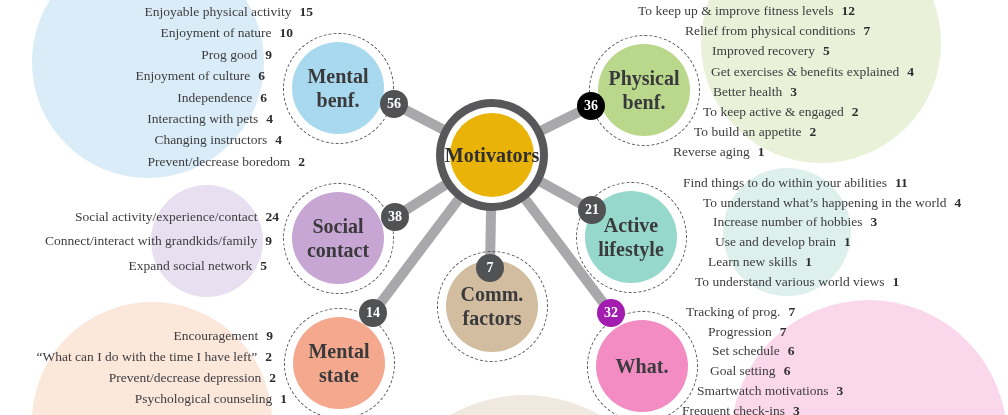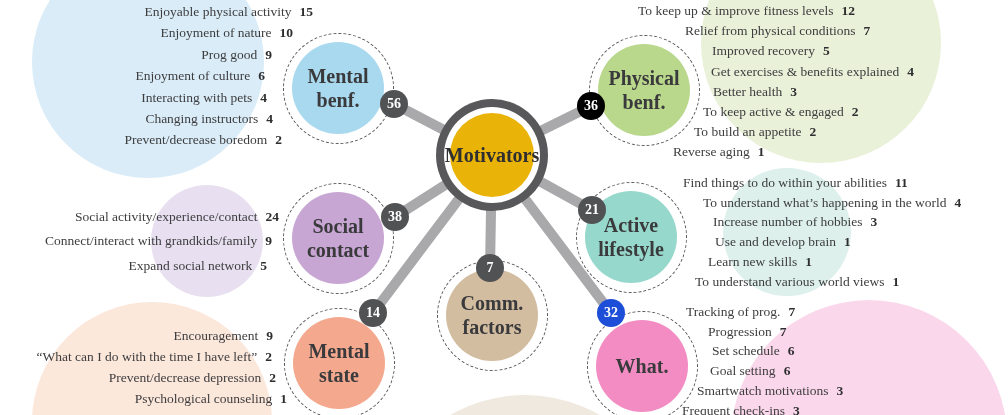--- a/index.html
+++ b/index.html
@@ -23,21 +23,21 @@
   .dashed-ring{position:absolute;left:0;top:0;width:111px;height:111px;border-radius:50%;
     border:1.6px dashed #58585a;box-sizing:border-box;}
   .node-circle{position:absolute;left:9px;top:9px;width:92px;height:92px;border-radius:50%;
     display:flex;align-items:center;justify-content:center;}
   .node-label{white-space:pre-line;text-align:center;font-weight:bold;font-size:20px;
     line-height:24px;color:#3a3a3c;}
   .g-mental-benf{left:283px;top:33px;}
   .g-physical-benf{left:589px;top:35px;}
   .g-social-contact{left:283px;top:183px;}
   .g-active-lifestyle{left:576px;top:182px;}
-  .g-comm-factors{left:437px;top:260px;}
+  .g-comm-factors{left:437px;top:251px;}
   .g-mental-state{left:284px;top:308px;}
   .g-prog{left:587px;top:311px;}
   
   .badge{position:absolute;width:28px;height:28px;border-radius:50%;z-index:4;
     display:flex;align-items:center;justify-content:center;color:#ffffff;
     font-weight:bold;font-size:14px;}
   .b-mental-benf{left:380px;top:90px;}
   .b-physical-benf{left:577px;top:92px;}
   .b-social-contact{left:381px;top:203px;}
   .b-active-lifestyle{left:578px;top:196px;}
@@ -120,20 +120,21 @@
   <div class="line" style="left: 492px; top: 150px; width: 114px; transform: rotate(28.8deg); background-color: rgb(169, 169, 171);"></div>
   <div class="line" style="left: 492px; top: 150px; width: 113px; transform: rotate(91deg); background-color: rgb(169, 169, 171);"></div>
   <div class="line" style="left: 492px; top: 150px; width: 198px; transform: rotate(127deg); background-color: rgb(169, 169, 171);"></div>
   <div class="line" style="left: 492px; top: 150px; width: 198px; transform: rotate(53deg); background-color: rgb(169, 169, 171);"></div>
 
   <div class="list list-r list-mental-benf">
       <div class="row"><span class="lbl">Enjoyable physical activity</span><span class="cnt">15</span></div>
       <div class="row"><span class="lbl">Enjoyment of nature</span><span class="cnt">10</span></div>
       <div class="row"><span class="lbl">Prog good</span><span class="cnt">9</span></div>
       <div class="row"><span class="lbl">Enjoyment of culture</span><span class="cnt">6</span></div>
+      <div class="row"><span class="lbl">Independence</span><span class="cnt">6</span></div>
       <div class="row"><span class="lbl">Interacting with pets</span><span class="cnt">4</span></div>
       <div class="row"><span class="lbl">Changing instructors</span><span class="cnt">4</span></div>
       <div class="row"><span class="lbl">Prevent/decrease boredom</span><span class="cnt">2</span></div>
     </div>
   <div class="list list-l list-physical-benf">
       <div class="row"><span class="lbl">To keep up &amp; improve fitness levels</span><span class="cnt">12</span></div>
       <div class="row"><span class="lbl">Relief from physical conditions</span><span class="cnt">7</span></div>
       <div class="row"><span class="lbl">Improved recovery</span><span class="cnt">5</span></div>
       <div class="row"><span class="lbl">Get exercises &amp; benefits explained</span><span class="cnt">4</span></div>
       <div class="row"><span class="lbl">Better health</span><span class="cnt">3</span></div>
@@ -217,21 +218,21 @@
       <div class="node-label">What.</div>
     </div>
   </div>
 
   <div class="badge b-mental-benf" style="background-color: rgb(81, 82, 84);">56</div>
   <div class="badge b-physical-benf" style="background-color: #000000;">36</div>
   <div class="badge b-social-contact" style="background-color: rgb(81, 82, 84);">38</div>
   <div class="badge b-active-lifestyle" style="background-color: rgb(81, 82, 84);">21</div>
   <div class="badge b-comm-factors" style="background-color: rgb(81, 82, 84);">7</div>
   <div class="badge b-mental-state" style="background-color: rgb(81, 82, 84);">14</div>
-  <div class="badge b-prog" style="background-color: #1d4ed8;">32</div>
+  <div class="badge b-prog" style="background-color: #a21caf;">32</div>
 
   <div class="center-ring" style="background-color: rgb(88, 88, 90);"></div>
   <div class="center-white"></div>
   <div class="center-circle" style="background-color: #eab308; align-items: center;">
     <span class="center-label">Motivators</span>
   </div>
 
 </div>
 
 </body></html>

